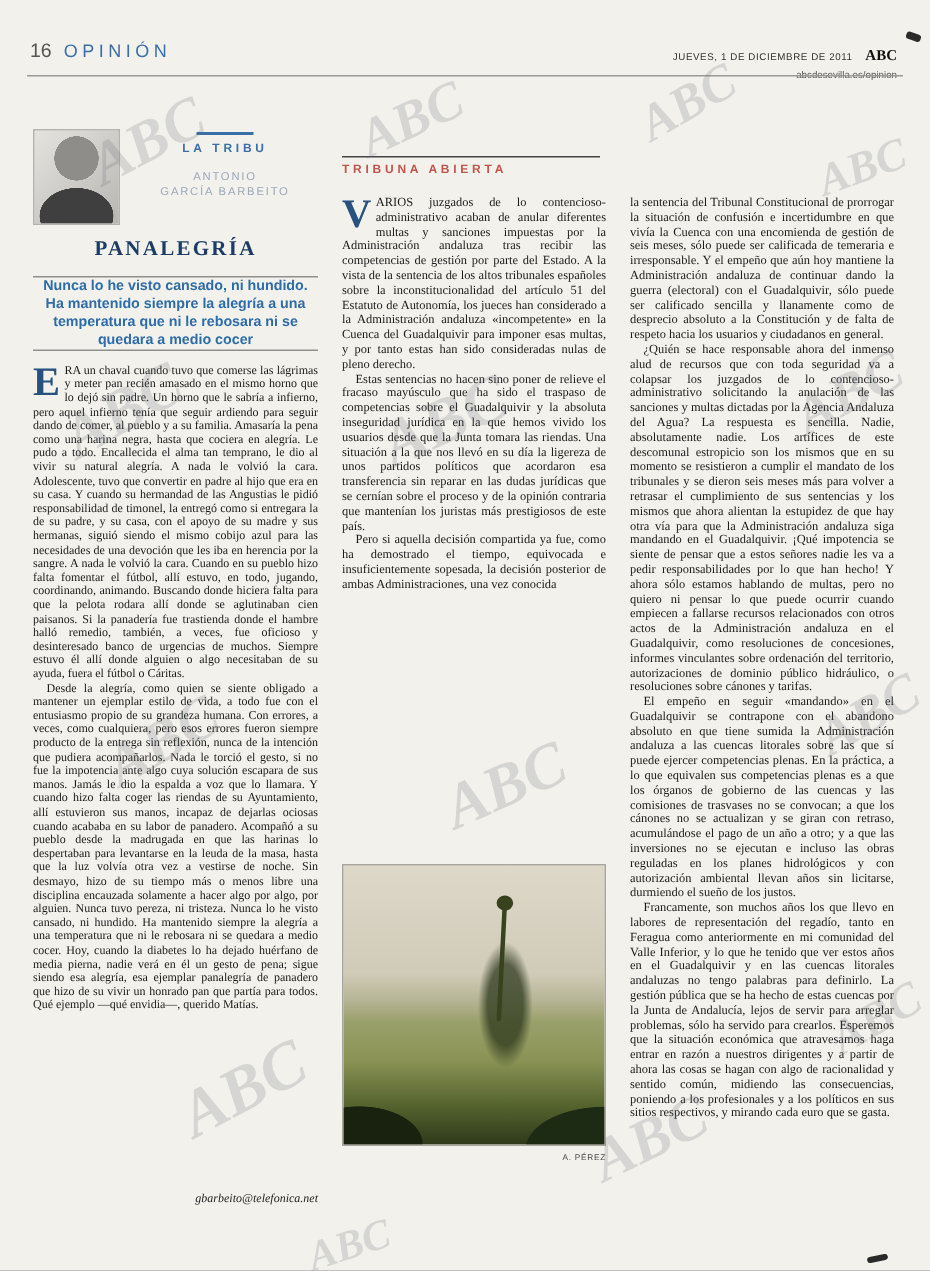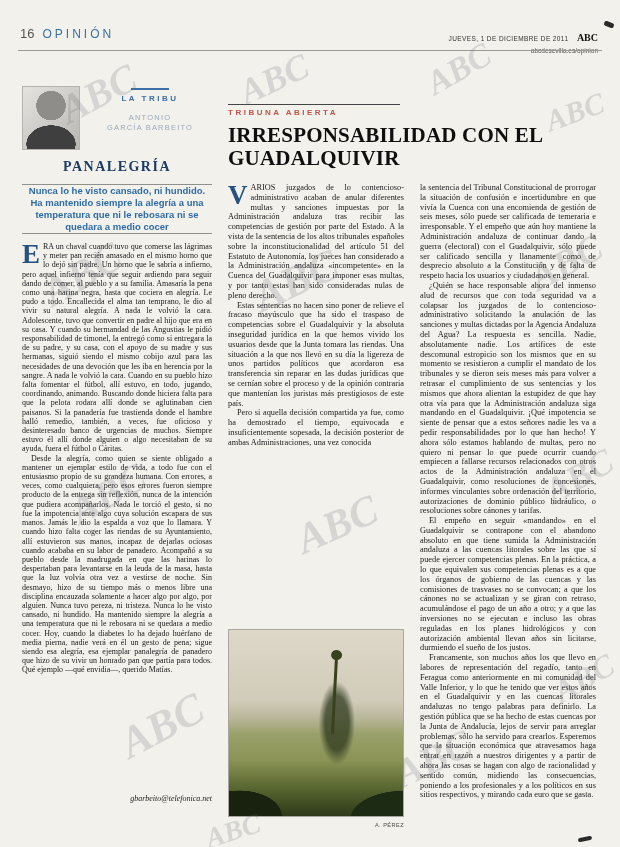--- a/index.html
+++ b/index.html
@@ -143,21 +143,20 @@
     <div class="tribu-body dropcap">
         <p>ERA un chaval cuando tuvo que comerse las lágrimas y meter pan recién amasado en el mismo horno que lo dejó sin padre. Un horno que le sabría a infierno, pero aquel infierno tenía que seguir ardiendo para seguir dando de comer, al pueblo y a su familia. Amasaría la pena como una harina negra, hasta que cociera en alegría. Le pudo a todo. Encallecida el alma tan temprano, le dio al vivir su natural alegría. A nada le volvió la cara. Adolescente, tuvo que convertir en padre al hijo que era en su casa. Y cuando su hermandad de las Angustias le pidió responsabilidad de timonel, la entregó como si entregara la de su padre, y su casa, con el apoyo de su madre y sus hermanas, siguió siendo el mismo cobijo azul para las necesidades de una devoción que les iba en herencia por la sangre. A nada le volvió la cara. Cuando en su pueblo hizo falta fomentar el fútbol, allí estuvo, en todo, jugando, coordinando, animando. Buscando donde hiciera falta para que la pelota rodara allí donde se aglutinaban cien paisanos. Si la panadería fue trastienda donde el hambre halló remedio, también, a veces, fue oficioso y desinteresado banco de urgencias de muchos. Siempre estuvo él allí donde alguien o algo necesitaban de su ayuda, fuera el fútbol o Cáritas.</p>
         <p>Desde la alegría, como quien se siente obligado a mantener un ejemplar estilo de vida, a todo fue con el entusiasmo propio de su grandeza humana. Con errores, a veces, como cualquiera, pero esos errores fueron siempre producto de la entrega sin reflexión, nunca de la intención que pudiera acompañarlos. Nada le torció el gesto, si no fue la impotencia ante algo cuya solución escapara de sus manos. Jamás le dio la espalda a voz que lo llamara. Y cuando hizo falta coger las riendas de su Ayuntamiento, allí estuvieron sus manos, incapaz de dejarlas ociosas cuando acababa en su labor de panadero. Acompañó a su pueblo desde la madrugada en que las harinas lo despertaban para levantarse en la leuda de la masa, hasta que la luz volvía otra vez a vestirse de noche. Sin desmayo, hizo de su tiempo más o menos libre una disciplina encauzada solamente a hacer algo por algo, por alguien. Nunca tuvo pereza, ni tristeza. Nunca lo he visto cansado, ni hundido. Ha mantenido siempre la alegría a una temperatura que ni le rebosara ni se quedara a medio cocer. Hoy, cuando la diabetes lo ha dejado huérfano de media pierna, nadie verá en él un gesto de pena; sigue siendo esa alegría, esa ejemplar panalegría de panadero que hizo de su vivir un honrado pan que partía para todos. Qué ejemplo —qué envidia—, querido Matías.</p>
       </div>
     <div class="signature">gbarbeito@telefonica.net</div>
   </div>
 
   <div class="right-sec">
     <div class="sec-rule"></div>
     <div class="kicker-tribuna">TRIBUNA ABIERTA</div>
-    <h1 class="headline" style="margin:7px 0 0 0">IRRESPONSABILIDAD CON EL GUADALQUIVIR</h1>
 
     <div class="cols">
       <div class="col1">
         <div class="tribuna-body dropcap">
             <p>VARIOS juzgados de lo contencioso-administrativo acaban de anular diferentes multas y sanciones impuestas por la Administración andaluza tras recibir las competencias de gestión por parte del Estado. A la vista de la sentencia de los altos tribunales españoles sobre la inconstitucionalidad del artículo 51 del Estatuto de Autonomía, los jueces han considerado a la Administración andaluza «incompetente» en la Cuenca del Guadalquivir para imponer esas multas, y por tanto estas han sido consideradas nulas de pleno derecho.</p>
             <p>Estas sentencias no hacen sino poner de relieve el fracaso mayúsculo que ha sido el traspaso de competencias sobre el Guadalquivir y la absoluta inseguridad jurídica en la que hemos vivido los usuarios desde que la Junta tomara las riendas. Una situación a la que nos llevó en su día la ligereza de unos partidos políticos que acordaron esa transferencia sin reparar en las dudas jurídicas que se cernían sobre el proceso y de la opinión contraria que mantenían los juristas más prestigiosos de este país.</p>
             <p>Pero si aquella decisión compartida ya fue, como ha demostrado el tiempo, equivocada e insuficientemente sopesada, la decisión posterior de ambas Administraciones, una vez conocida</p>
           </div>
         <div class="photo">
           <div class="plant"></div>

